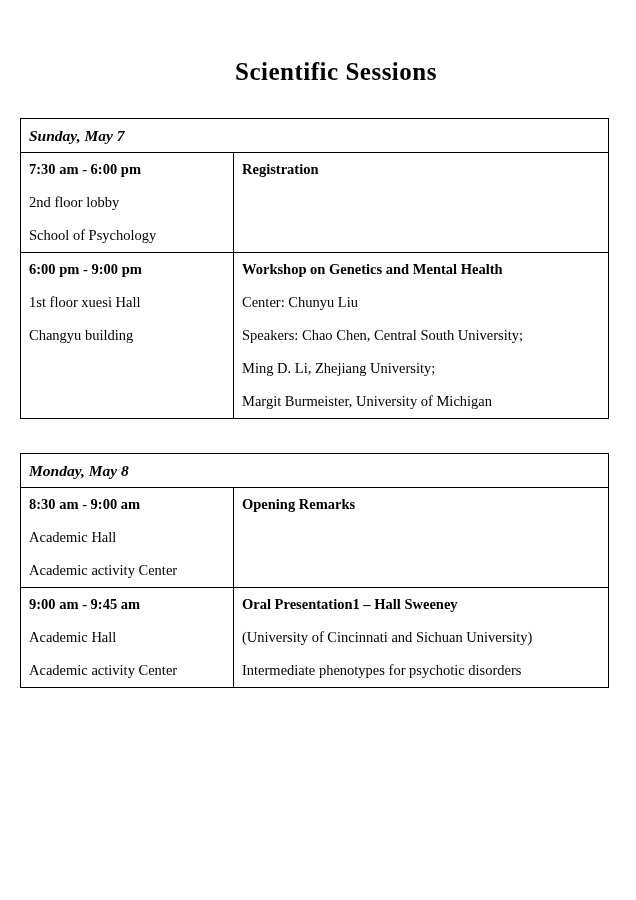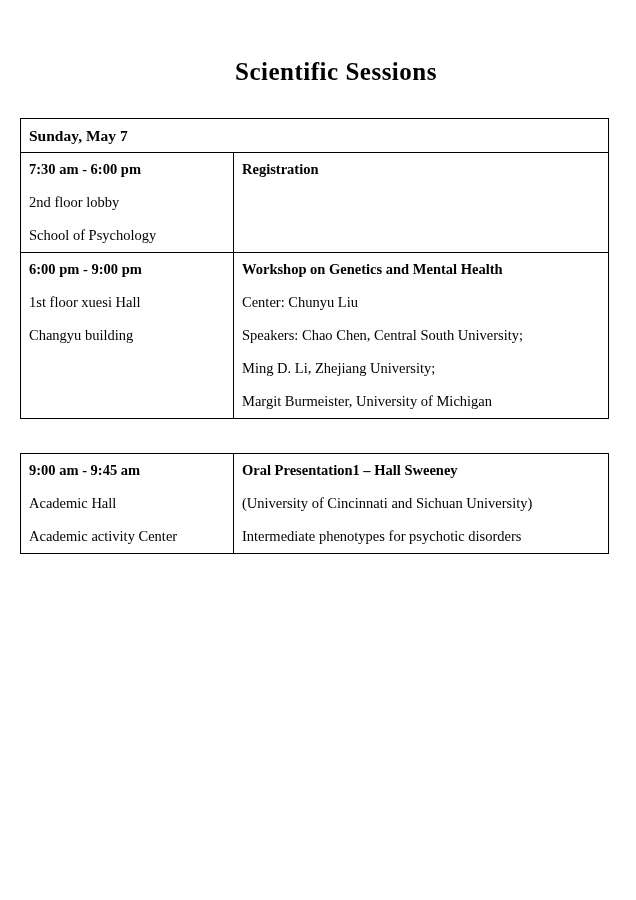--- a/index.html
+++ b/index.html
@@ -41,20 +41,21 @@
     border: 1.5px solid #000;
     vertical-align: top;
     padding: 0 8px;
   }
   td.day-header {
     font-weight: bold;
     font-size: 15.5px;
     line-height: 33px;
     height: 33px;
     white-space: nowrap;
+    font-style: italic;
   }
   .cell p {
     margin: 0;
     font-size: 14.5px;
     line-height: 33px;
     white-space: nowrap;
     overflow: hidden;
   }
   .cell p.b { font-weight: bold; }
   .cell p.i { }
@@ -101,20 +102,33 @@
     </tr>
   </tbody>
     </table>
 
   <table class="sched second">
     <colgroup>
         <col style="width:213px">
         <col style="width:375px">
       </colgroup>
     <tbody>
+        <tr>
+      <td class="day-header" colspan="2">Monday, May 8</td>
+    </tr>
+    <tr>
+      <td class="cell">
+        <p class="b">8:30 am - 9:00 am</p>
+        <p class="i">Academic Hall</p>
+        <p class="i">Academic activity Center</p>
+      </td>
+      <td class="cell">
+        <p class="b">Opening Remarks</p>
+      </td>
+    </tr>
     <tr>
       <td class="cell">
         <p class="b">9:00 am - 9:45 am</p>
         <p class="i">Academic Hall</p>
         <p class="i">Academic activity Center</p>
       </td>
       <td class="cell">
         <p class="b">Oral Presentation1 – Hall Sweeney</p>
         <p>(University of Cincinnati and Sichuan University)</p>
         <p class="i">Intermediate phenotypes for psychotic disorders</p>

